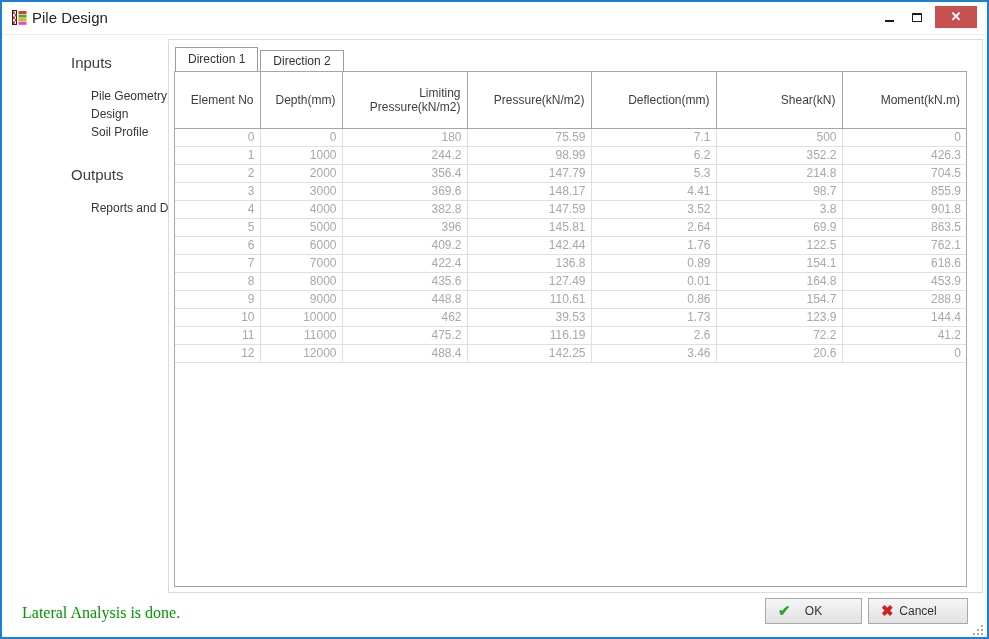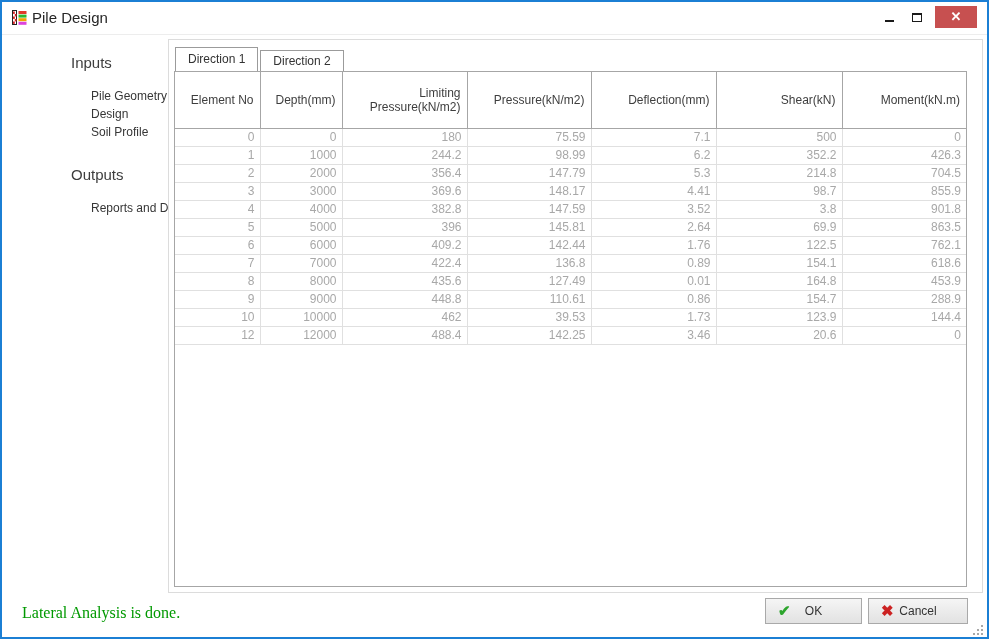--- a/index.html
+++ b/index.html
@@ -252,20 +252,29 @@
             <tr>
               <td>10</td>
               <td>10000</td>
               <td>462</td>
               <td>39.53</td>
               <td>1.73</td>
               <td>123.9</td>
               <td>144.4</td>
             </tr>
             <tr>
+              <td>11</td>
+              <td>11000</td>
+              <td>475.2</td>
+              <td>116.19</td>
+              <td>2.6</td>
+              <td>72.2</td>
+              <td>41.2</td>
+            </tr>
+            <tr>
               <td>12</td>
               <td>12000</td>
               <td>488.4</td>
               <td>142.25</td>
               <td>3.46</td>
               <td>20.6</td>
               <td>0</td>
             </tr>
           </tbody>
       </table>

